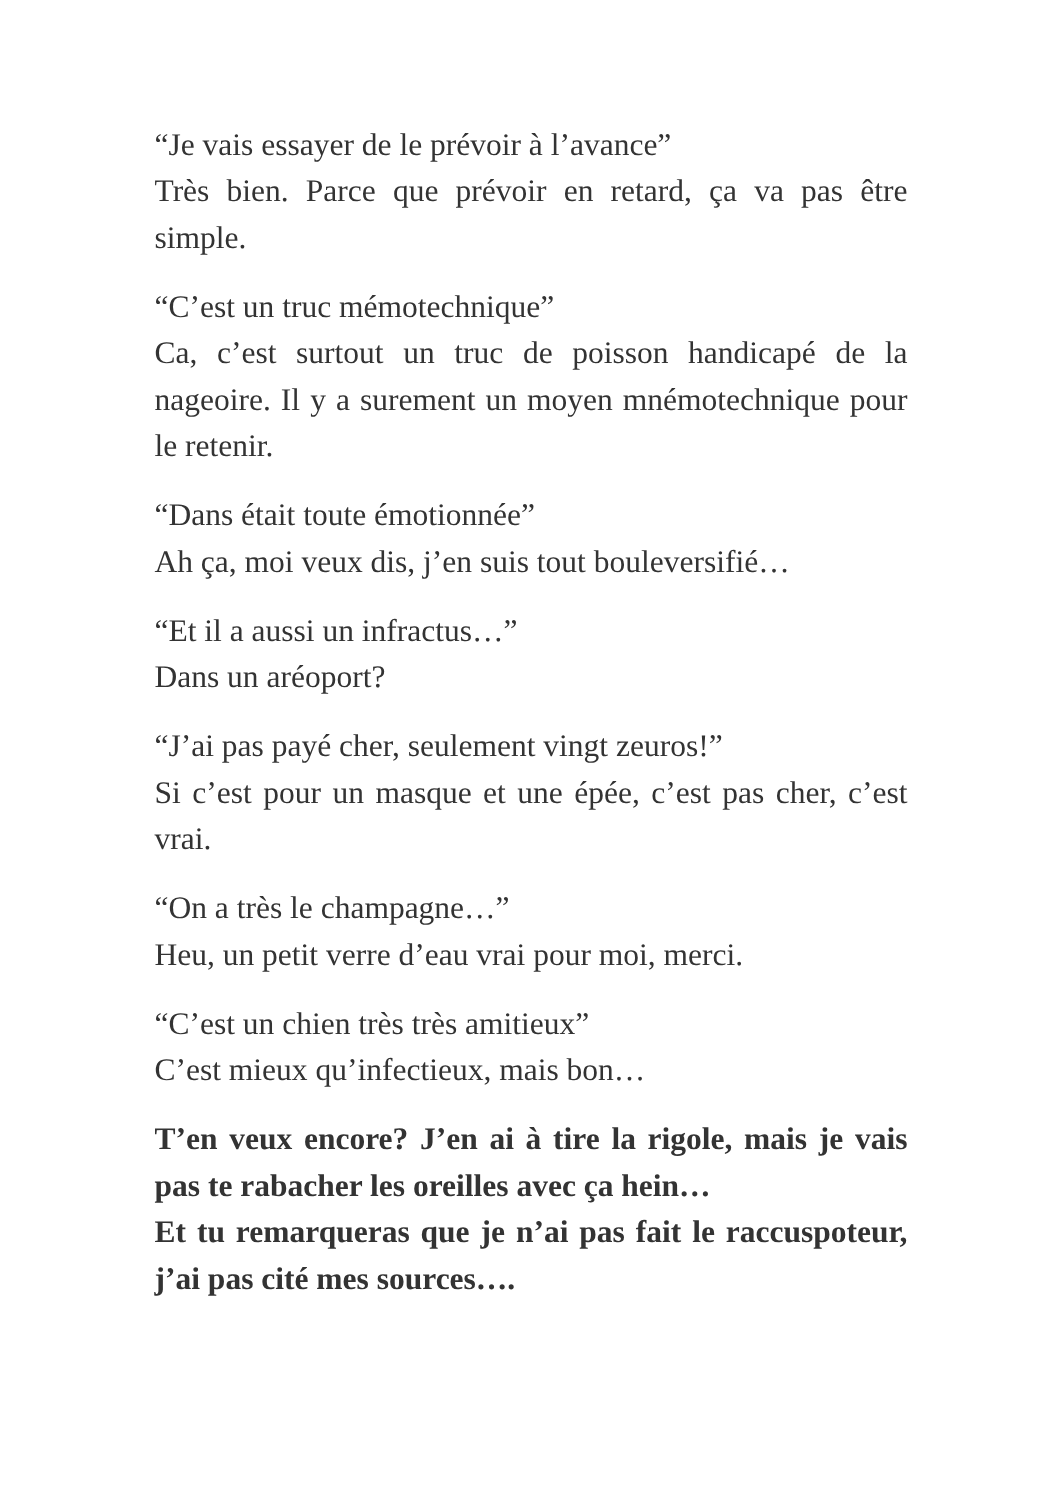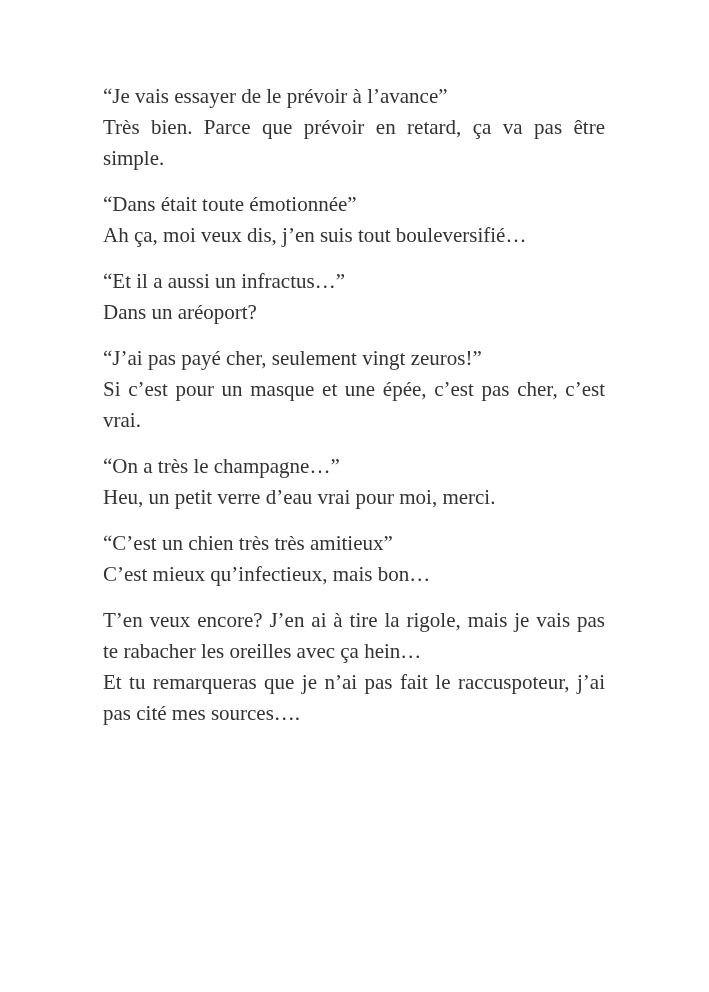--- a/index.html
+++ b/index.html
@@ -24,20 +24,21 @@
     font-size: 21px;
     line-height: 31px;
     text-align: justify;
   }
   .content p {
     margin: 0 0 15px 0;
     padding: 0;
   }
   .content p:last-child {
     margin-bottom: 15px;
+    font-weight: bold;
   }
   .page-number {
     position: absolute;
     left: 103px;
     width: 502px;
     top: 936px;
     text-align: center;
     font-size: 17px;
     line-height: 13px;
     color: #6b6b6b;
@@ -49,20 +50,24 @@
 
 <div class="page">
 
   <div class="content">
 
     <p>
       <span>“Je vais essayer de le prévoir à l’avance”</span><br>
       <span>Très bien. Parce que prévoir en retard, ça va pas être simple.</span>
     </p>
 
+    <p>
+      <span>“C’est un truc mémotechnique”</span><br>
+      <span>Ca, c’est surtout un truc de poisson handicapé de la nageoire. Il y a surement un moyen mnémotechnique pour le retenir.</span>
+    </p>
 
     <p>
       <span>“Dans était toute émotionnée”</span><br>
       <span>Ah ça, moi veux dis, j’en suis tout bouleversifié…</span>
     </p>
 
     <p>
       <span>“Et il a aussi un infractus…”</span><br>
       <span>Dans un aréoport?</span>
     </p>

